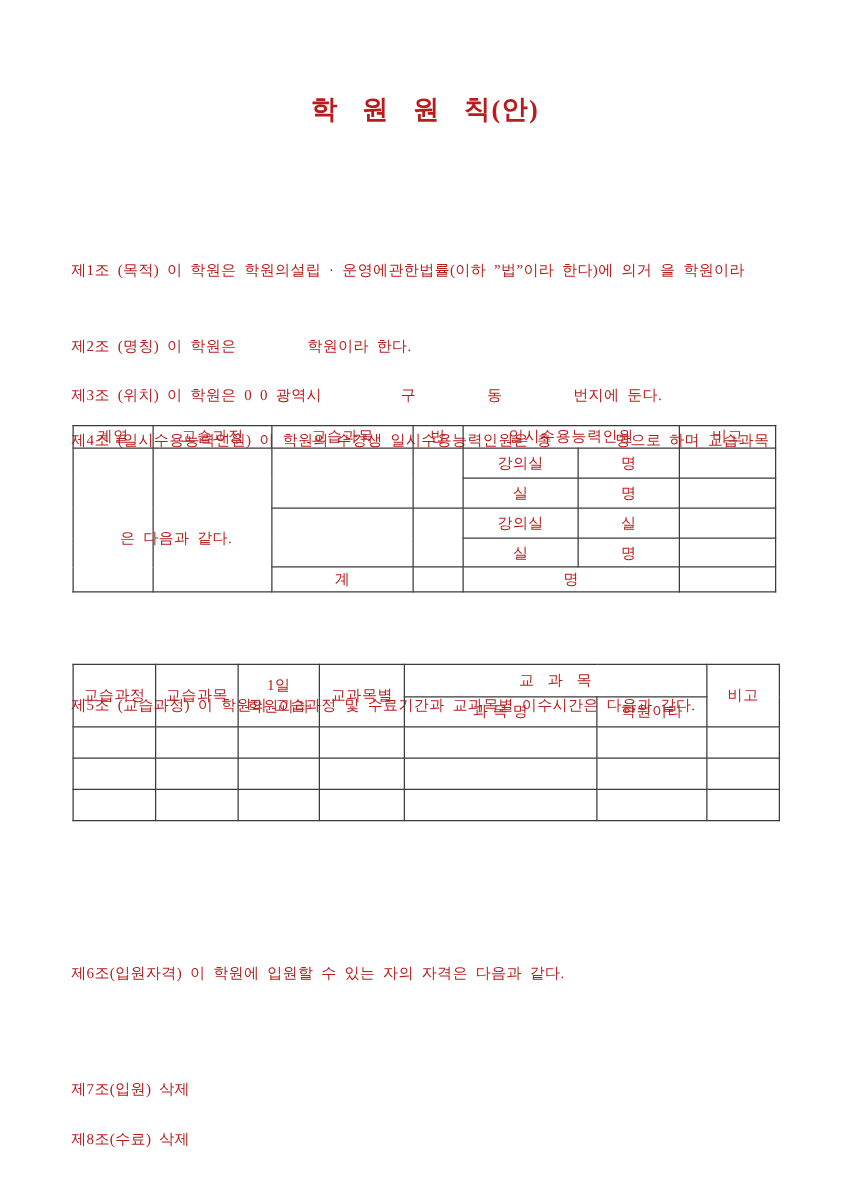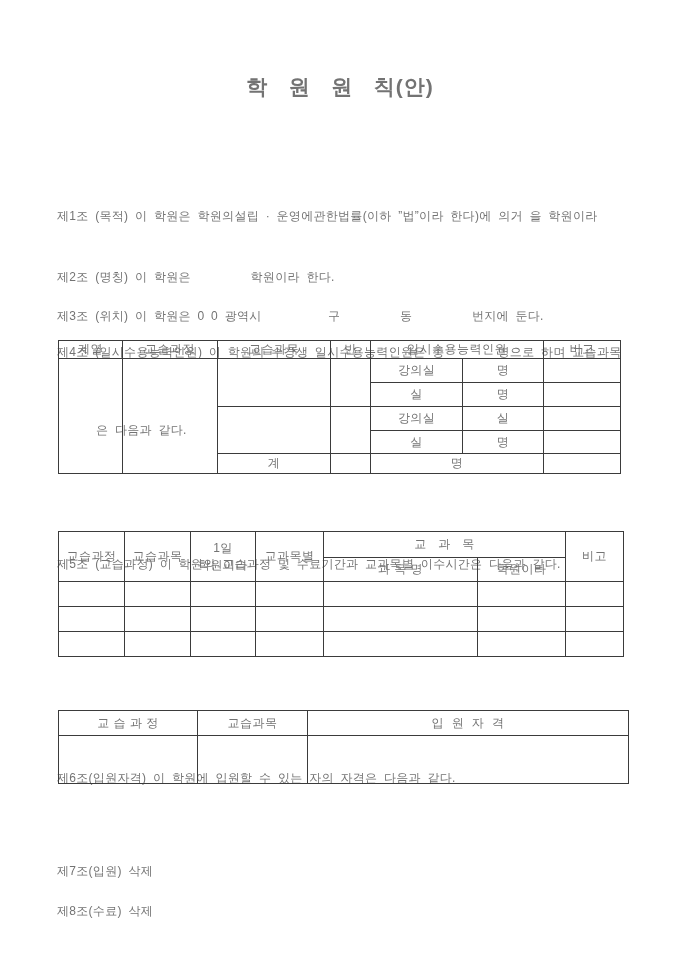--- a/index.html
+++ b/index.html
@@ -1,22 +1,22 @@
 <!DOCTYPE html>
 <html><head>
 <meta charset="utf-8">
 <style>
   html, body { margin: 0; padding: 0; background: #ffffff; }
   .page {
     position: relative;
     width: 680px;
     height: 962px;
     background: #ffffff;
-    font-family: Liberation Sans, sans-serif;
-    color: #737373;
+    font-family: Liberation Serif, serif;
+    color: #b91c1c;
     overflow: hidden;
   }
   .title {
     position: absolute;
     top: 73px;
     left: 0;
     width: 680px;
     text-align: center;
     font-size: 21px;
     font-weight: bold;
@@ -186,39 +186,20 @@
           <td></td>
       <td></td>
     </tr>
   </tbody>
     </table>
 
   <div class="para" style="top:713px">
     <div>제6조(입원자격) 이 학원에 입원할 수 있는 자의 자격은 다음과 같다.</div>
   </div>
 
-  <table class="tbl" style="left:58px; top:710px; width:570px">
-    <colgroup>
-      <col style="width:139px">
-        <col style="width:110px">
-        <col style="width:321px">
-    </colgroup>
-    <tbody>
-        <tr style="height:25px">
-      <th>교&nbsp;습&nbsp;과&nbsp;정</th>
-      <th>교습과목</th>
-      <th>입&nbsp;&nbsp;원&nbsp;&nbsp;자&nbsp;&nbsp;격</th>
-    </tr>
-    <tr style="height:48px">
-      <td></td>
-      <td></td>
-      <td></td>
-    </tr>
-  </tbody>
-    </table>
 
   <div class="para" style="top:806px">
     <div>제7조(입원) 삭제</div>
   </div>
 
   <div class="para" style="top:846px">
     <div>제8조(수료) 삭제</div>
   </div>
 
 </div>

